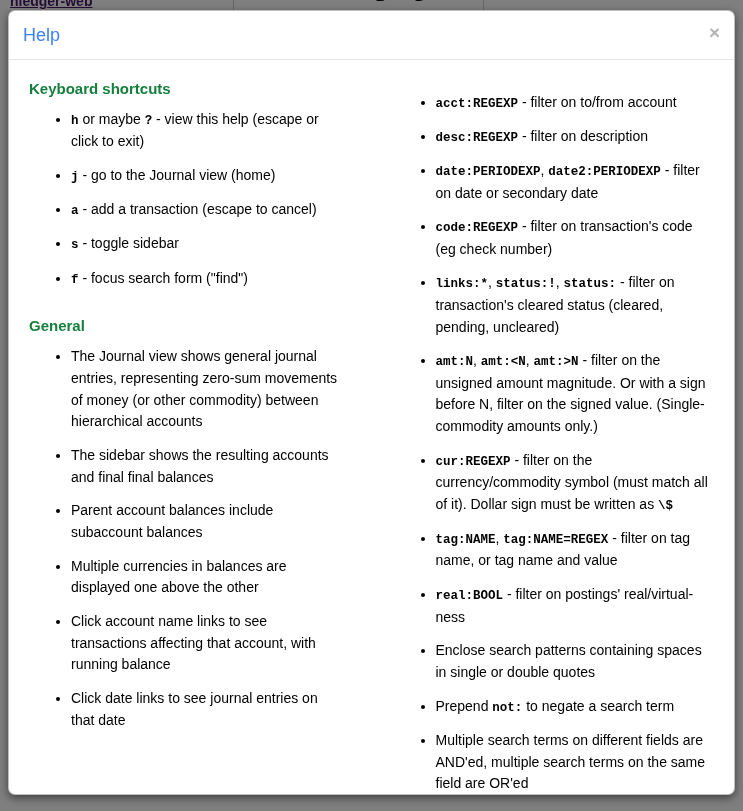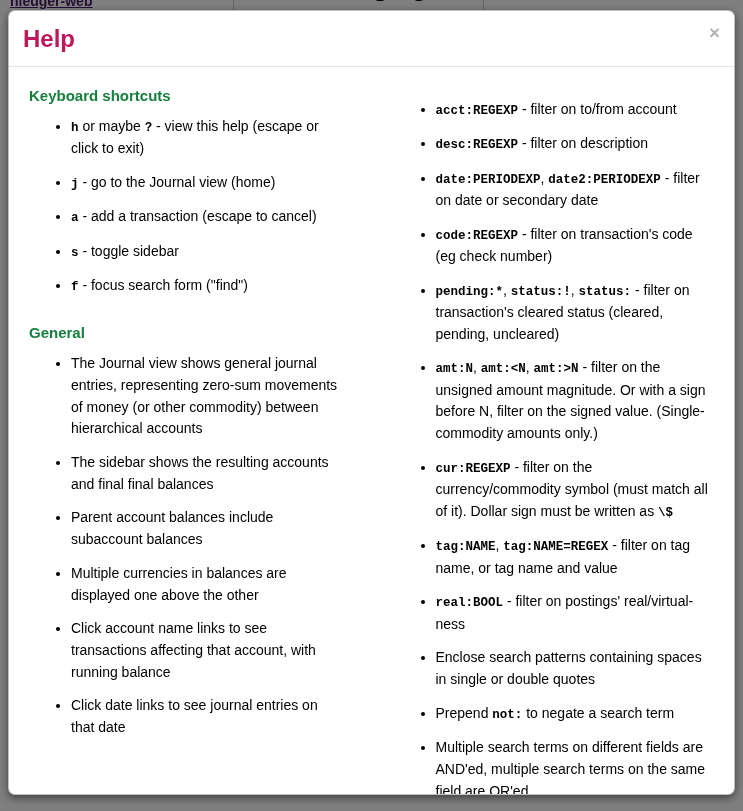--- a/index.html
+++ b/index.html
@@ -35,21 +35,21 @@
     background: #fff; border: 1px solid rgba(0,0,0,0.25); border-radius: 7px;
     box-shadow: 0 3px 9px rgba(0,0,0,0.5);
     overflow: hidden;
   }
   .modal-header {
     position: relative;
     padding: 14px 14px 12px 14px;
     border-bottom: 1px solid #e5e5e5;
   }
   .modal-title {
-    font-size: 24px; font-weight: 700; color: #be185d; line-height: 1.2;
+    font-size: 18px; font-weight: 400; color: #3b82f6; line-height: 1.2;
   }
   .close-btn {
     position: absolute; top: 12px; right: 14px;
     background: none; border: none; cursor: pointer;
     font-size: 19px; font-weight: bold; color: #b4b4b4; line-height: 1;
     font-family: "Liberation Sans", sans-serif;
   }
   .modal-body {
     padding: 20px 0 10px 0;
     display: flex;
@@ -112,21 +112,21 @@
           <li><span>Click account name links to see transactions affecting that account, with running balance</span></li>
           <li><span>Click date links to see journal entries on that date</span></li>
         </ul>
       </div>
     <div class="help-col right">
         <ul class="help-list">
           <li><code class="kbd">acct:REGEXP</code><span> - filter on to/from account</span></li>
           <li><code class="kbd">desc:REGEXP</code><span> - filter on description</span></li>
           <li><code class="kbd">date:PERIODEXP</code><span>, </span><code class="kbd">date2:PERIODEXP</code><span> - filter on date or secondary date</span></li>
           <li><code class="kbd">code:REGEXP</code><span> - filter on transaction's code (eg check number)</span></li>
-          <li><code class="kbd">pending:*</code><span>, </span><code class="kbd">status:!</code><span>, </span><code class="kbd">status:</code><span> - filter on transaction's cleared status (cleared, pending, uncleared)</span></li>
+          <li><code class="kbd">links:*</code><span>, </span><code class="kbd">status:!</code><span>, </span><code class="kbd">status:</code><span> - filter on transaction's cleared status (cleared, pending, uncleared)</span></li>
           <li><code class="kbd">amt:N</code><span>, </span><code class="kbd">amt:&lt;N</code><span>, </span><code class="kbd">amt:&gt;N</code><span> - filter on the unsigned amount magnitude. Or with a sign before N, filter on the signed value. (Single-commodity amounts only.)</span></li>
           <li><code class="kbd">cur:REGEXP</code><span> - filter on the currency/commodity symbol (must match all of it). Dollar sign must be written as </span><code class="kbd">\$</code></li>
           <li><code class="kbd">tag:NAME</code><span>, </span><code class="kbd">tag:NAME=REGEX</code><span> - filter on tag name, or tag name and value</span></li>
           <li><code class="kbd">real:BOOL</code><span> - filter on postings' real/virtual-ness</span></li>
           <li><span>Enclose search patterns containing spaces in single or double quotes</span></li>
           <li><span>Prepend </span><code class="kbd">not:</code><span> to negate a search term</span></li>
           <li><span>Multiple search terms on different fields are AND'ed, multiple search terms on the same field are OR'ed</span></li>
           <li><span>These search terms also work with command-line hledger</span></li>
         </ul>
       </div>

